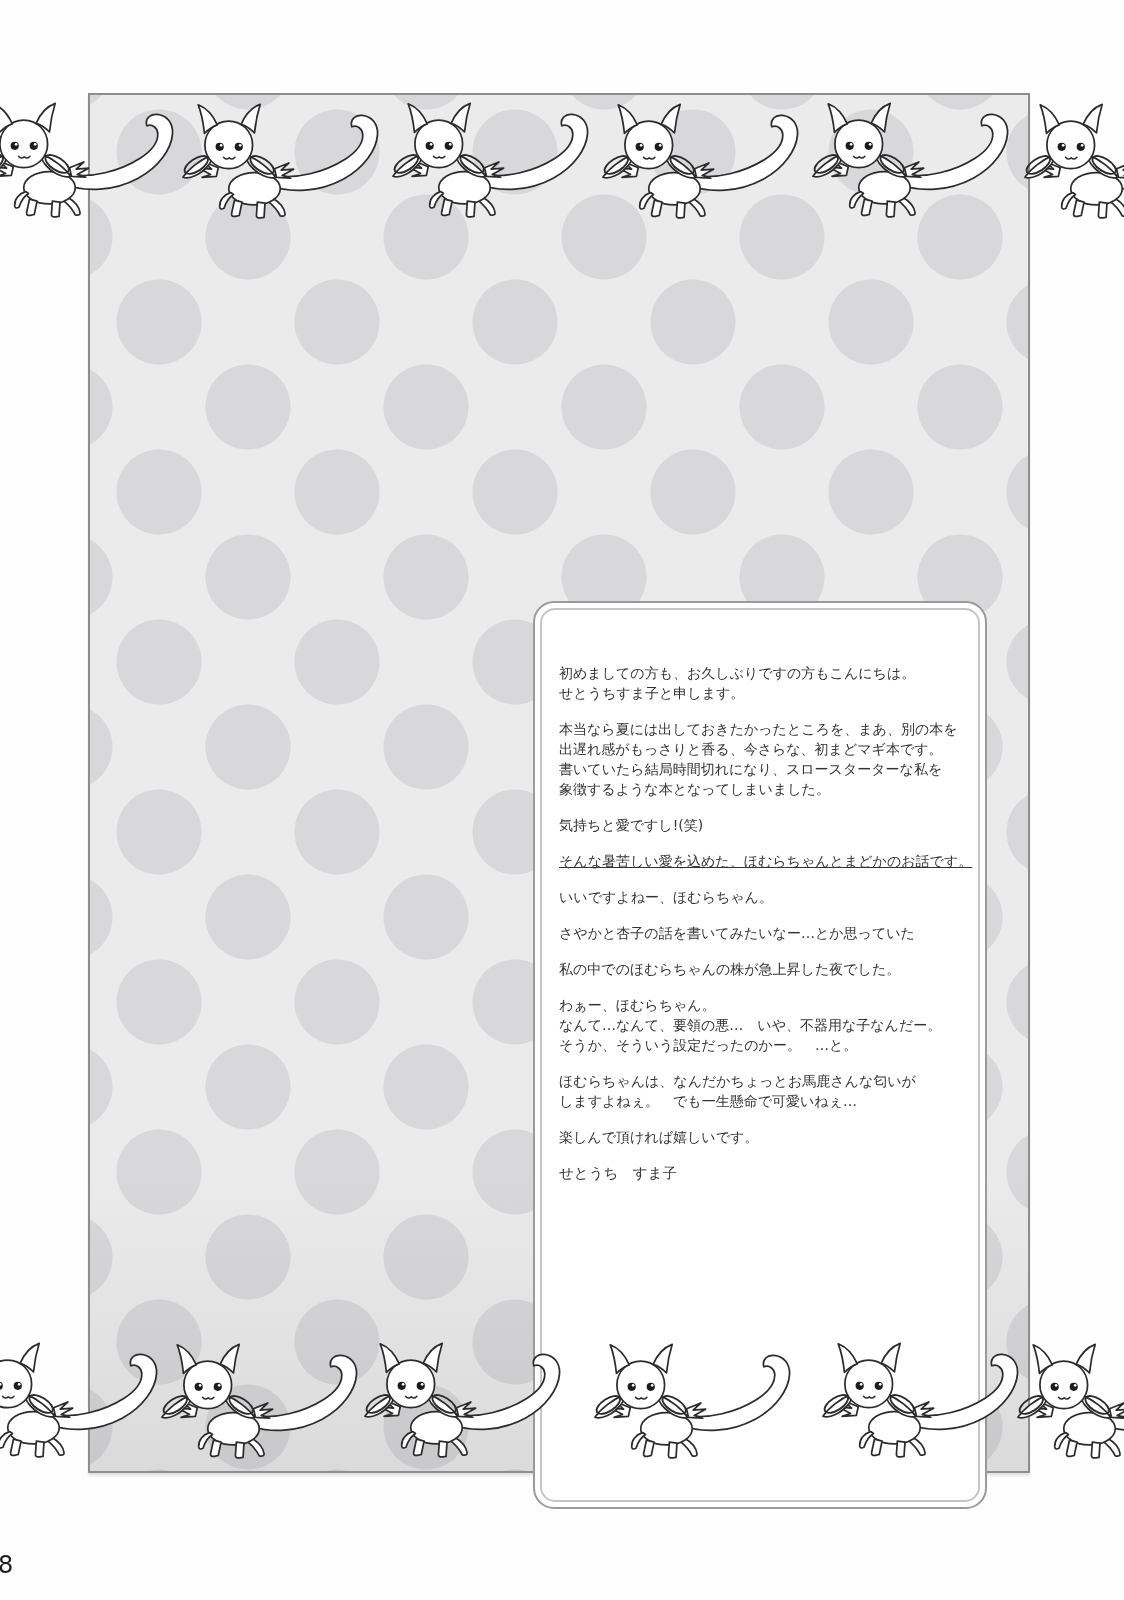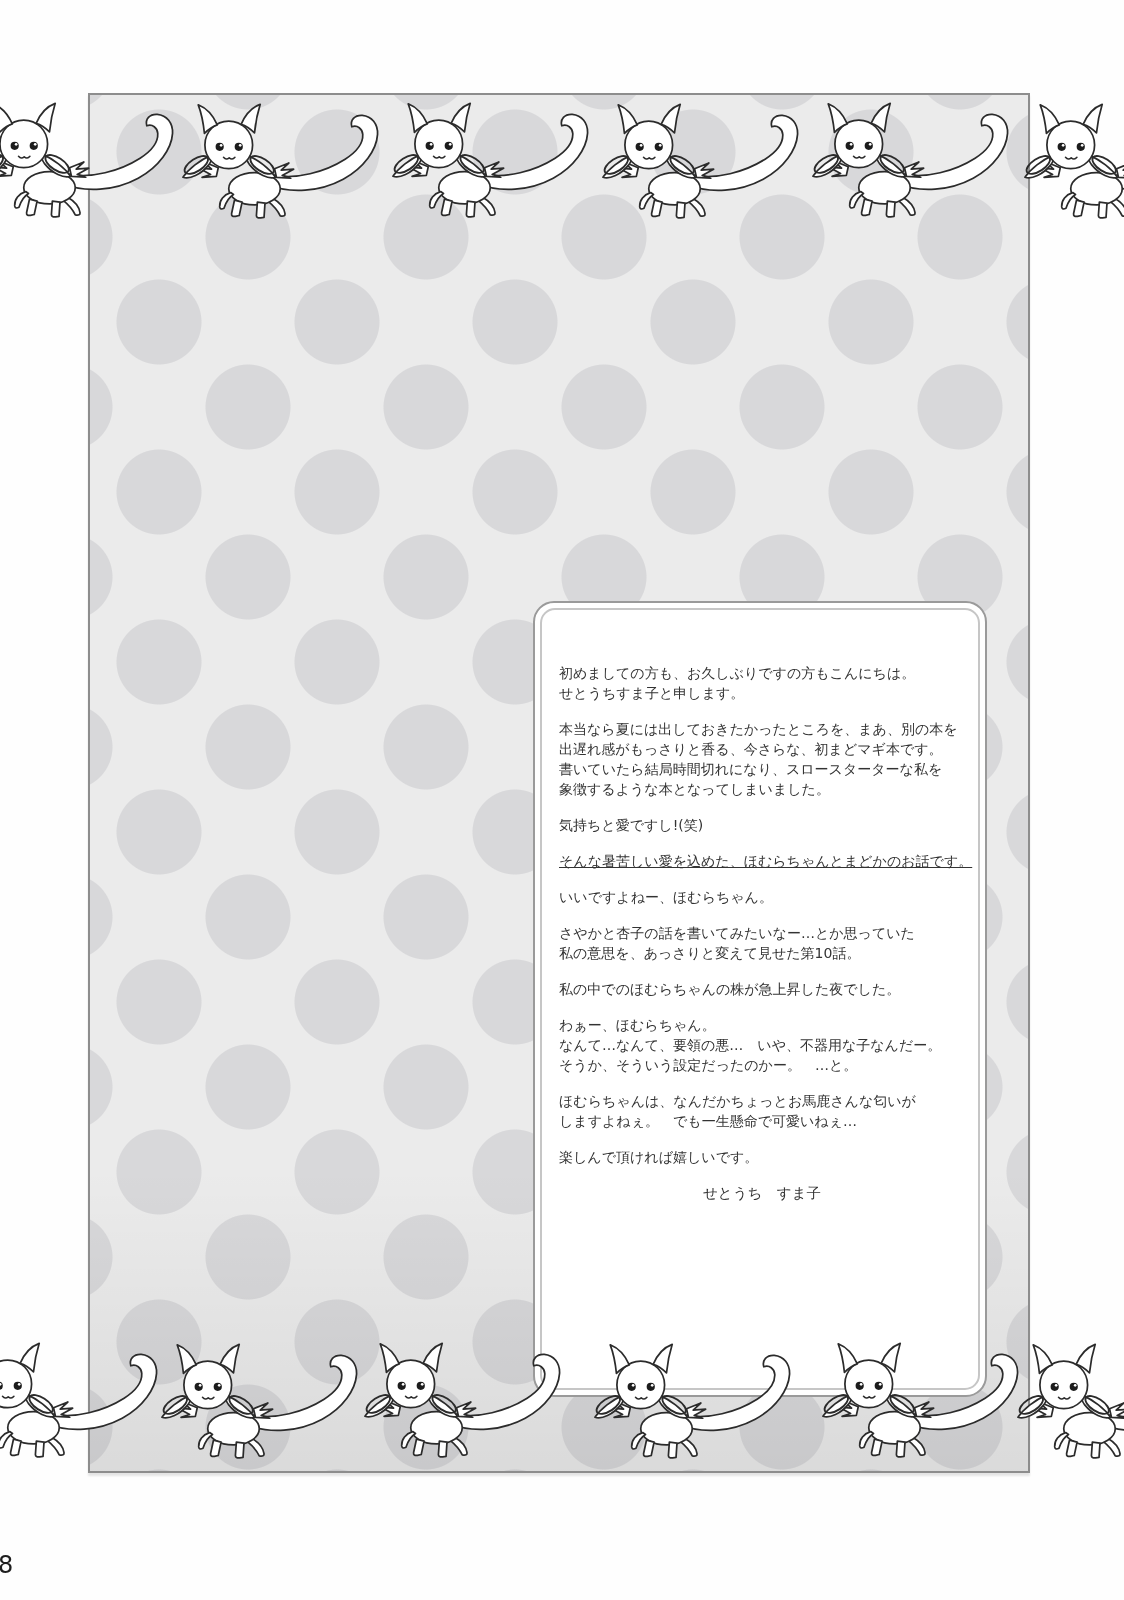--- a/index.html
+++ b/index.html
@@ -20,42 +20,42 @@
       radial-gradient(circle, #d8d8da 42px, rgba(216,216,218,0) 43px);
     background-size:100% 100%, 178px 170px, 178px 170px;
     background-position:0 0, -20px -28px, 69px 57px;
     border:2px solid #8d8d8d;
     box-shadow:0 3px 2px rgba(0,0,0,0.10);
   }
   
   .kyu { position:absolute; width:225px; height:124px; z-index:3; }
   
   .afterword {
-    position:absolute; left:533px; top:601px; width:454px; height:796px;
+    position:absolute; left:533px; top:601px; width:454px; height:908px;
     background:#ffffff;
     border:2px solid #9a9a9a;
     border-radius:21px;
     z-index:2;
   }
   .afterword-frame {
     position:absolute; inset:5px;
     border:2px solid #c6c6c6;
     border-radius:15px;
   }
   .afterword-content {
     position:absolute; left:24px; right:20px; top:60px;
     color:#333333;
     font-size:14px;
     line-height:20px;
   }
   .afterword-content p { margin:0 0 16px 0; }
   .afterword-content .line { display:block; white-space:nowrap; }
   .gap-lg { margin-top:14px;text-decoration:underline; }
   .gap-xl { margin-top:20px; }
-  .signature { text-align:center; margin-top:6px; font-size:14.5px; }
+  .signature { text-align:left; margin-top:6px; font-size:14.5px; }
   
   .page-number {
     position:absolute; left:-2px; top:1551px;
     font-size:24px; color:#1e1e1e;
     z-index:4;
   }
   .defs { position:absolute; width:0; height:0; overflow:hidden; }
 </style>
 </head>
 <body>
@@ -157,21 +157,20 @@
       <span class="line">気持ちと愛ですし!(笑)</span>
     </p>
     <p class="gap-lg">
       <span class="line">そんな暑苦しい愛を込めた、ほむらちゃんとまどかのお話です。</span>
     </p>
     <p>
       <span class="line">いいですよねー、ほむらちゃん。</span>
     </p>
     <p>
       <span class="line">さやかと杏子の話を書いてみたいなー…とか思っていた</span>
-      <span class="line">私の意思を、あっさりと変えて見せた第10話。</span>
     </p>
     <p>
       <span class="line">私の中でのほむらちゃんの株が急上昇した夜でした。</span>
     </p>
     <p>
       <span class="line">わぁー、ほむらちゃん。</span>
       <span class="line">なんて…なんて、要領の悪…　いや、不器用な子なんだー。</span>
       <span class="line">そうか、そういう設定だったのかー。　…と。</span>
     </p>
     <p class="gap-xl">

